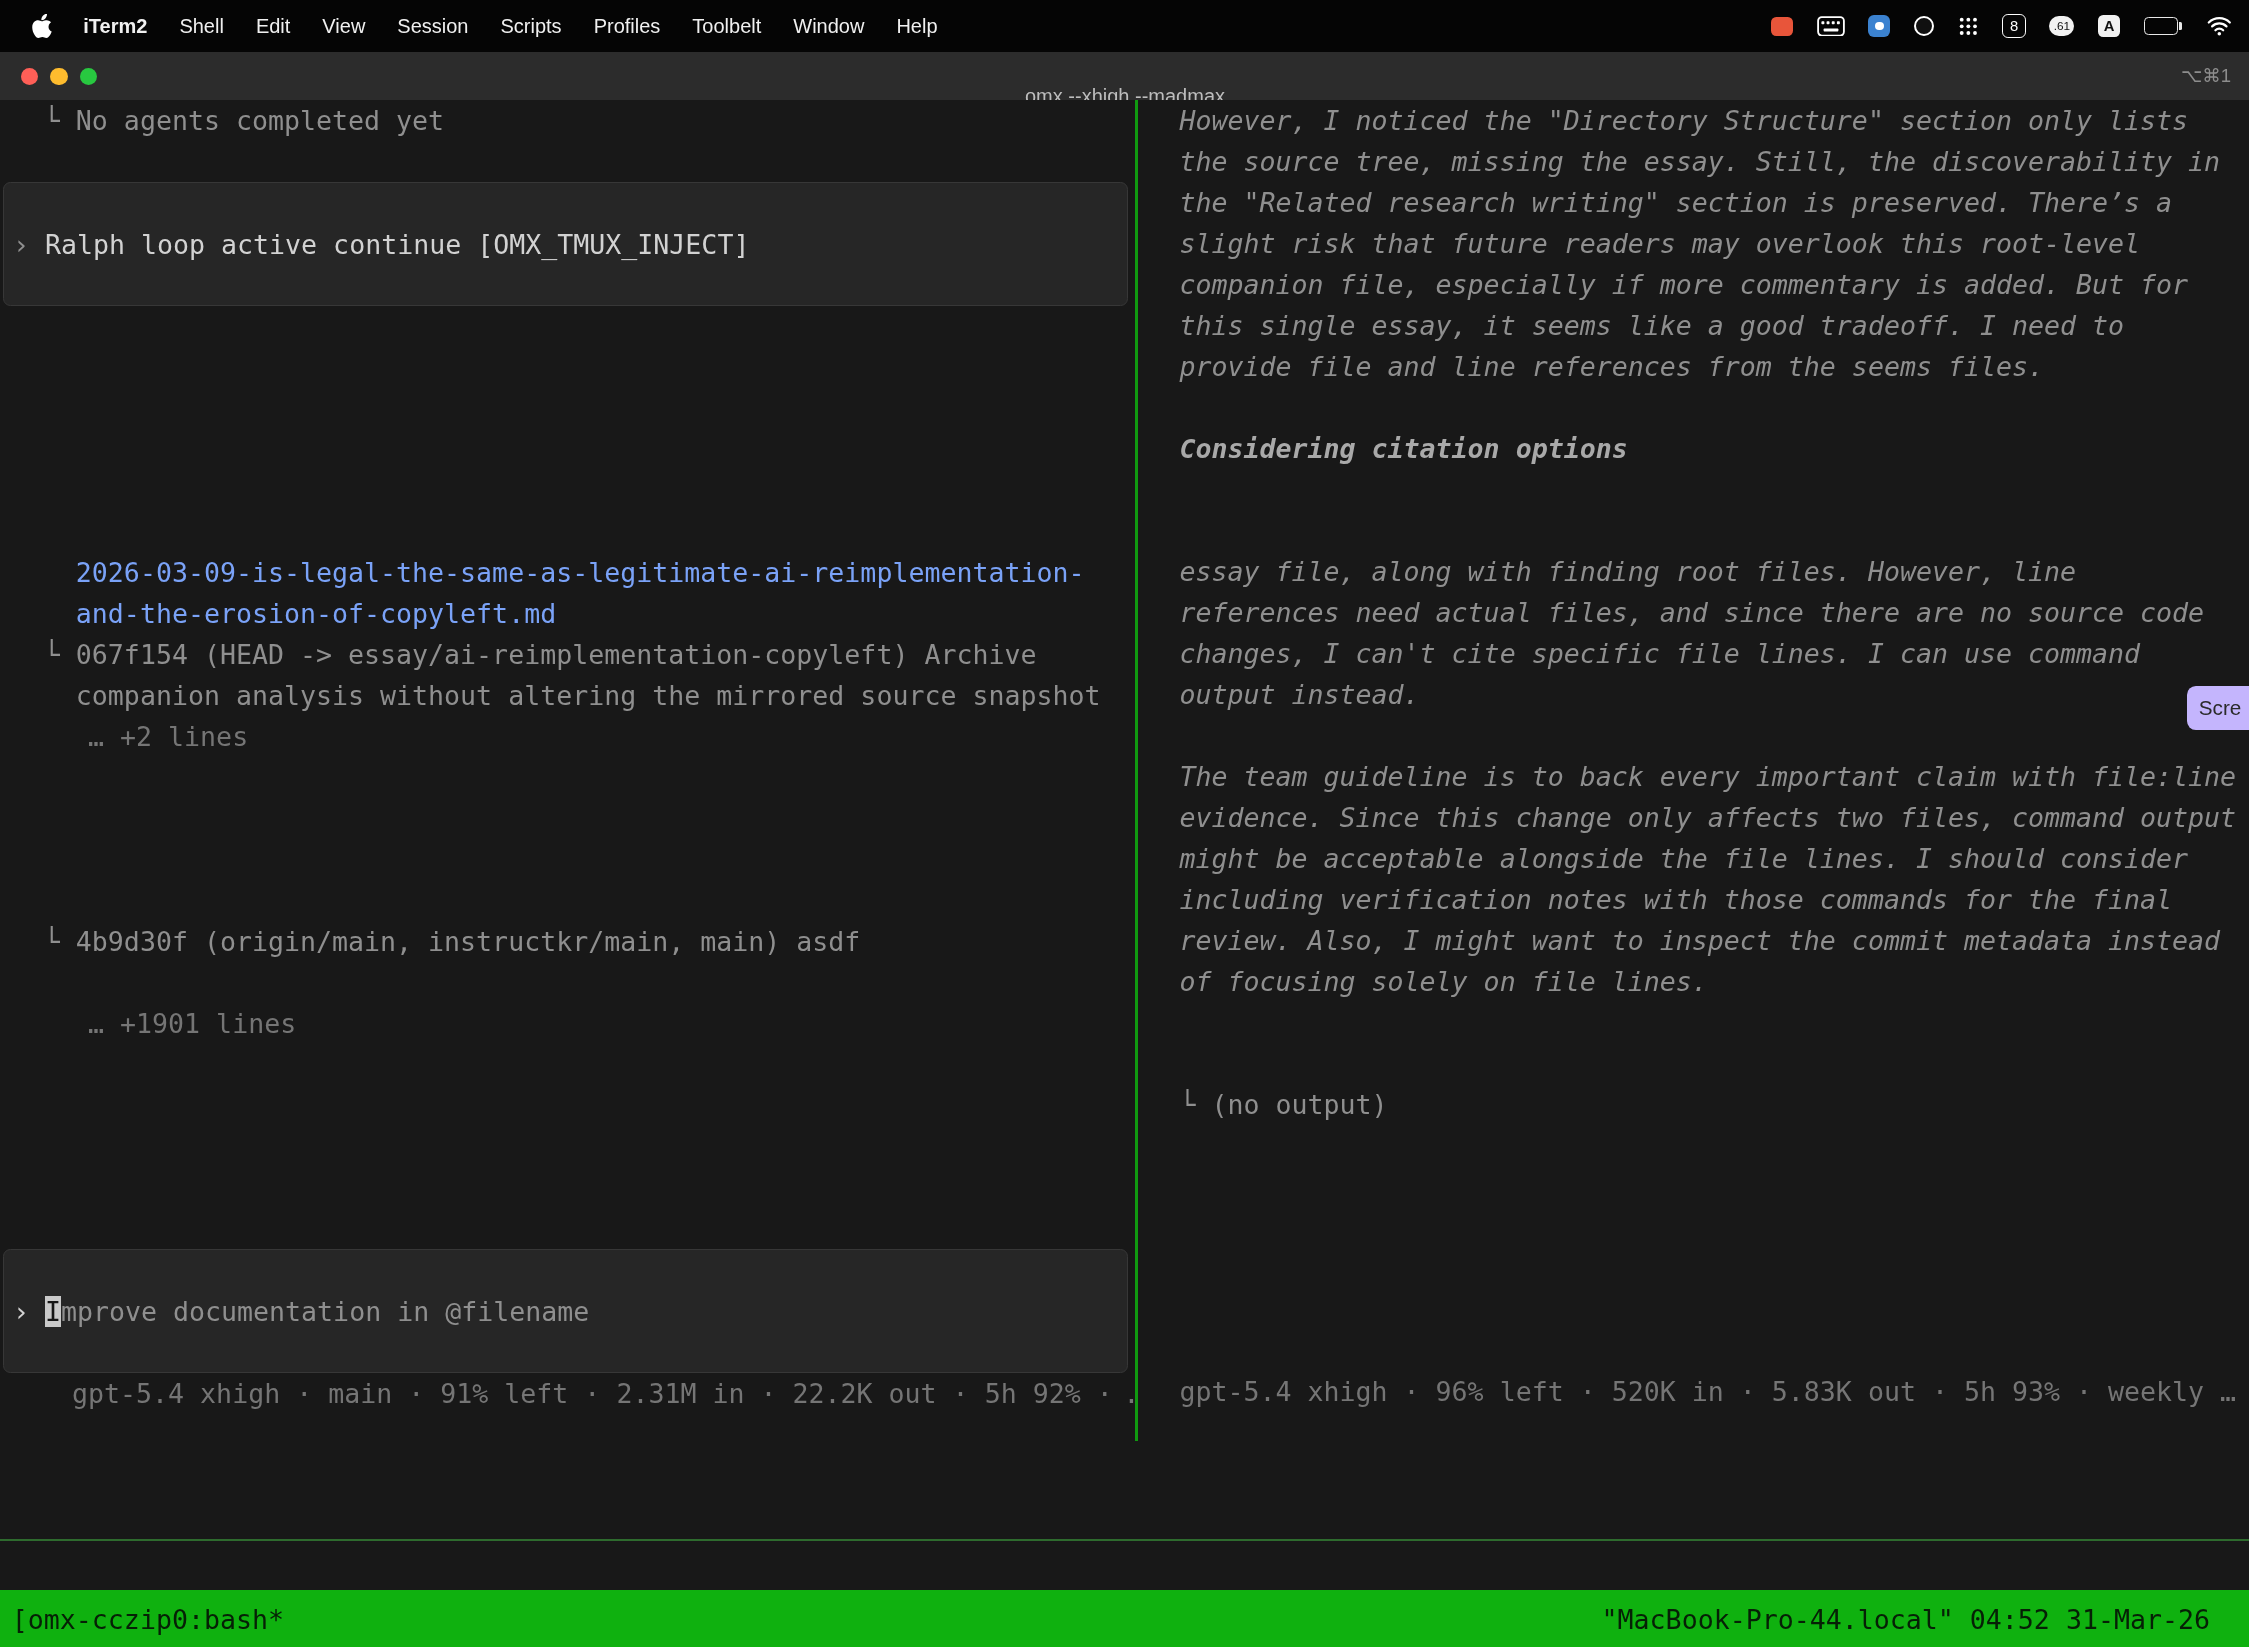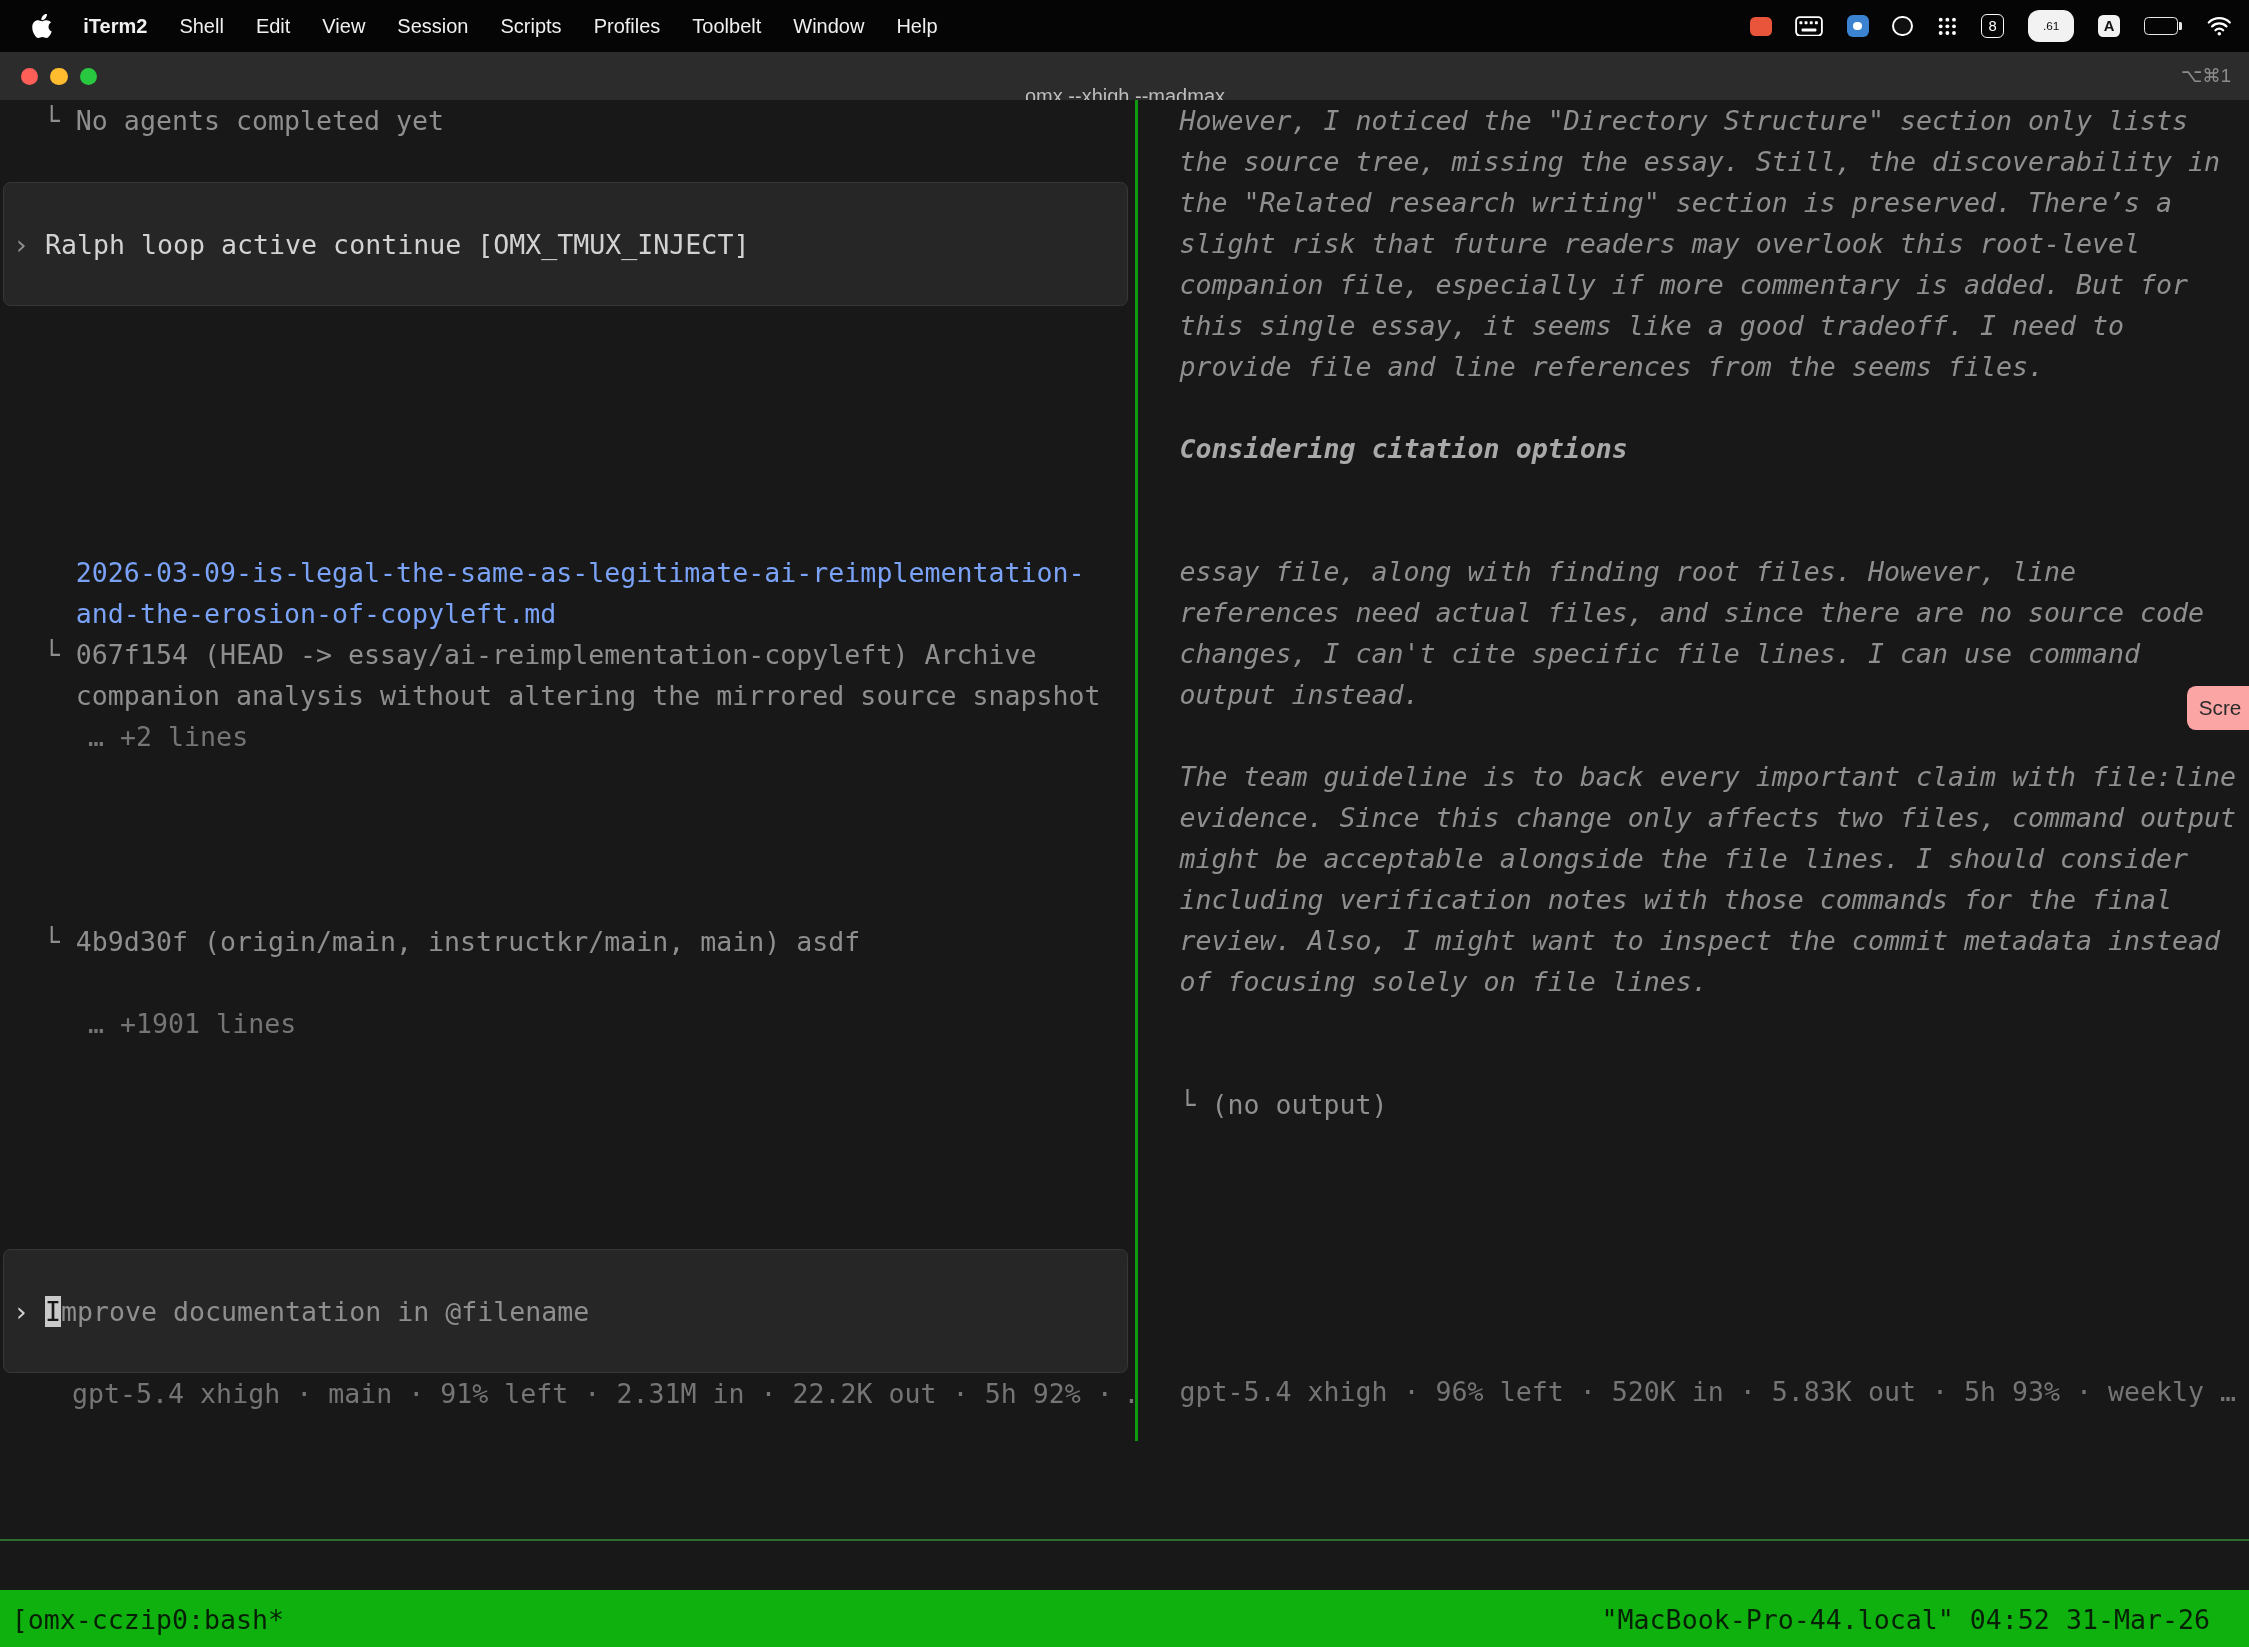--- a/index.html
+++ b/index.html
@@ -19,22 +19,22 @@
   .mitem.appname{font-weight:bold;}
   .apple{padding:0 14.8px;display:flex;align-items:center;}
   .menubar-right{display:flex;align-items:center;gap:23.6px;}
   .statico{display:flex;align-items:center;justify-content:center;height:52px;}
   .rec{width:22px;height:19px;border-radius:5.2px;background:var(--rec-orange,#e8553a);}
   .blueapp{width:22px;height:22px;border-radius:5.9px;background:#3b82d0;display:flex;align-items:center;justify-content:center;}
   .blueapp i{width:8.9px;height:8.9px;border-radius:50%;background:#fff;display:block;}
   .ring{width:20.7px;height:20.7px;border-radius:50%;background:#101010;border:2.2px solid #fff;}
   .keycap{width:23.6px;height:23.6px;border:1.5px solid #fff;border-radius:5.9px;color:#fff;
     display:flex;align-items:center;justify-content:center;font-size:14.8px;font-family:"Liberation Sans",sans-serif;}
-  .gauge{min-width:25px;height:32px;border-radius:11px;background:#f2f2f2;color:#111;
-    display:flex;align-items:center;justify-content:center;font-size:11.8px;font-family:"Liberation Sans",sans-serif;padding:0 15px;}
+  .gauge{min-width:25px;height:20px;border-radius:11px;background:#f2f2f2;color:#111;
+    display:flex;align-items:center;justify-content:center;font-size:11.8px;font-family:"Liberation Sans",sans-serif;padding:0 4px;}
   .inputsrc{width:22px;height:22px;border-radius:5.2px;background:#f2f2f2;color:#111;font-weight:bold;
     display:flex;align-items:center;justify-content:center;font-size:14.8px;font-family:"Liberation Sans",sans-serif;}
   .battery{display:flex;align-items:center;}
   .battery .shell{width:34px;height:17.7px;border:1.5px solid #e8e8e8;border-radius:4.4px;padding:2.2px;}
   .battery .fill{width:60%;height:100%;background:#e8e8e8;border-radius:1.5px;}
   .battery .nub{width:3px;height:7.4px;background:#e8e8e8;border-radius:0 1.5px 1.5px 0;margin-left:1.5px;}
 
   
   .titlebar{position:absolute;top:52px;left:0;right:0;height:49px;background:#2c2c2c;
     border-bottom:0.7px solid #121212;display:flex;align-items:center;justify-content:center;}
@@ -67,21 +67,21 @@
   .hdivider{position:absolute;left:0;right:0;top:1439px;height:2.2px;background:#2e6b2e;}
   .omx-line{position:absolute;top:1465px;left:11.8px;right:0;height:41px;line-height:41px;
     font-size:26.6px;white-space:pre;overflow:hidden;}
 
   
   .tmuxbar{position:absolute;left:0;right:0;bottom:0;height:58px;background:var(--tmux-green,#0fb10f);
     display:flex;align-items:center;justify-content:space-between;
     font-size:26.6px;color:#062006;padding:0 40px 0 11.8px;white-space:pre;}
 
   
-  .screenshot-btn{position:absolute;top:686px;right:0;width:63px;height:44px;background:#fca5a5;
+  .screenshot-btn{position:absolute;top:686px;right:0;width:63px;height:44px;background:#c4b5fd;
     color:#2b2b2b;border-radius:8.9px 0 0 8.9px;display:flex;align-items:center;padding-left:11.8px;
     font-family:"Liberation Sans",sans-serif;font-size:20.7px;z-index:6;}
 </style>
 </head>
 <body>
 
 <div class="menubar">
   <div class="menubar-left">
     <span class="apple">
       <svg width="20" height="24" viewBox="0 0 814 1000">

